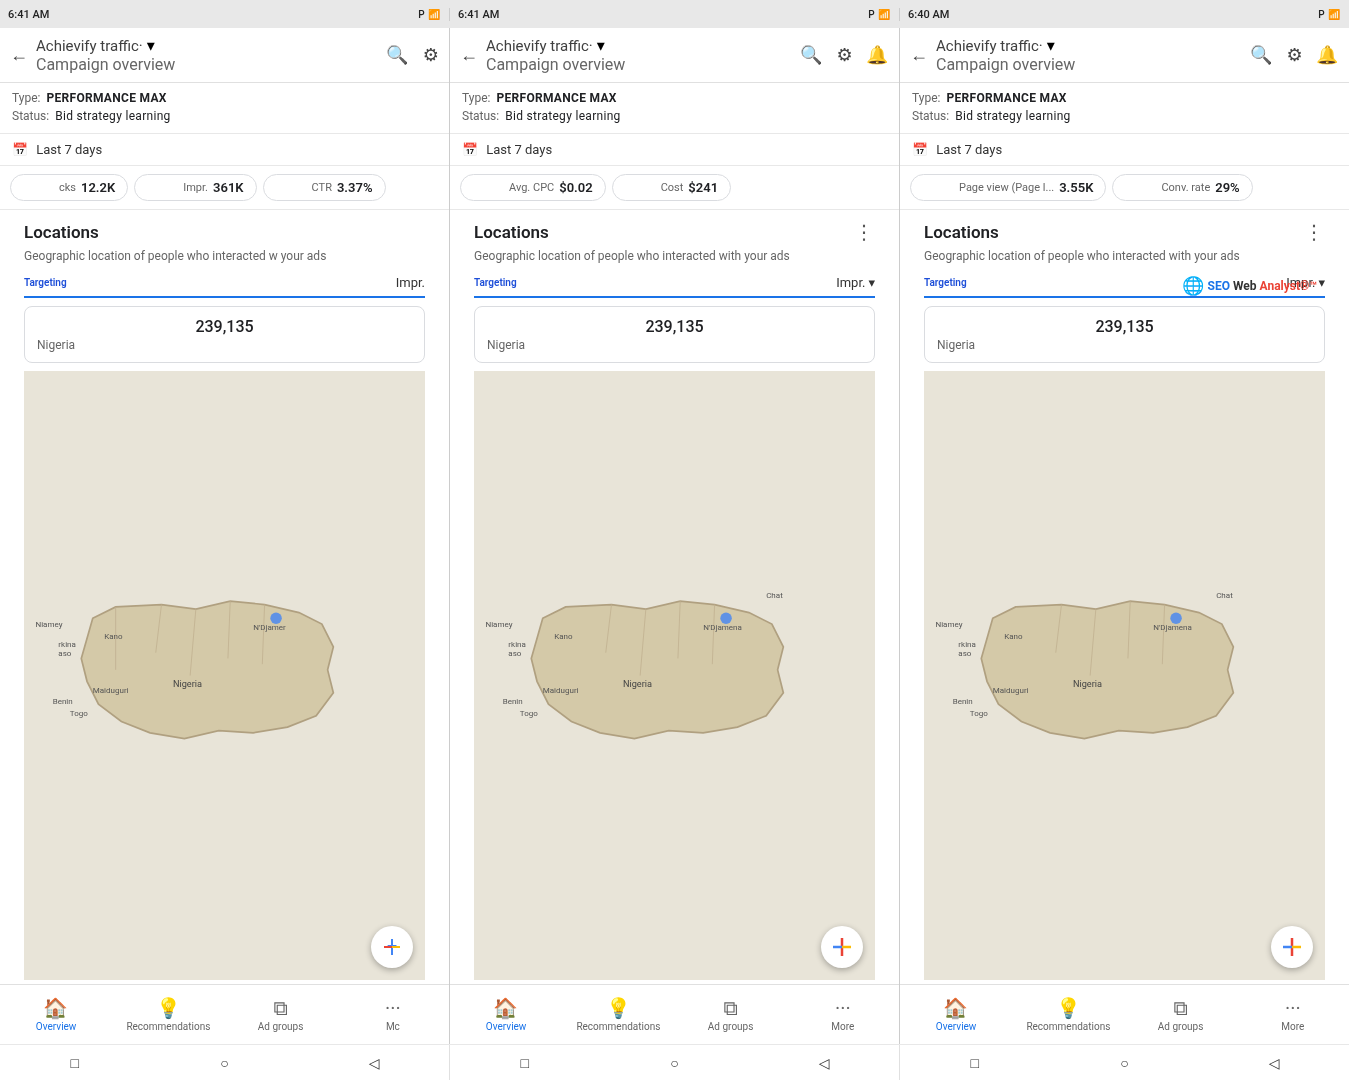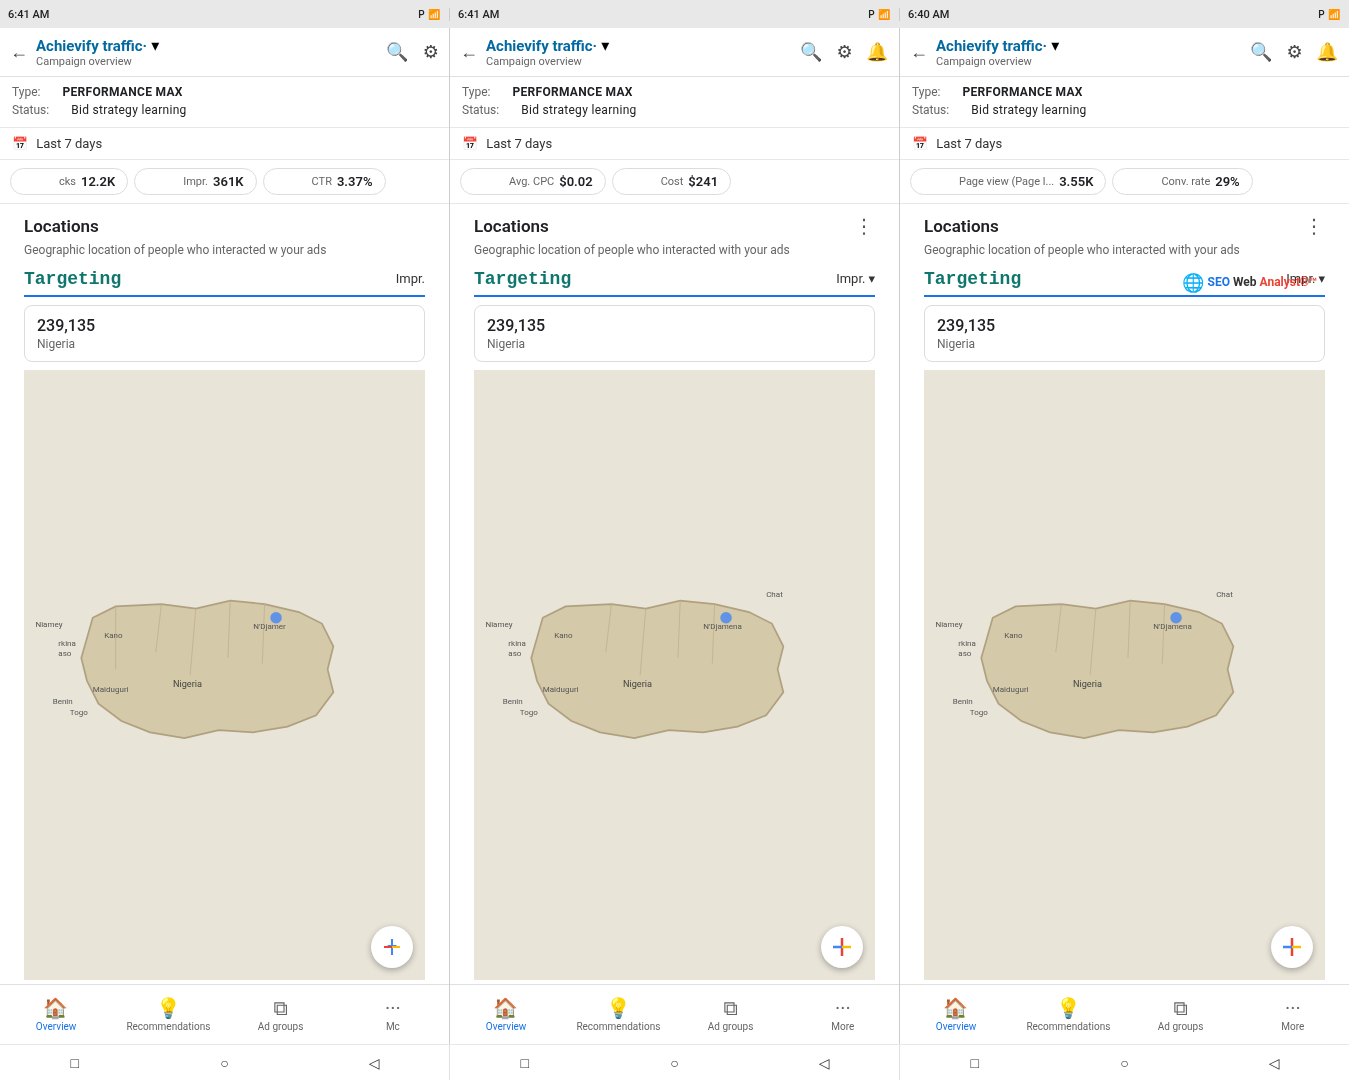--- a/index.html
+++ b/index.html
@@ -74,26 +74,26 @@
     }
 
     .header-campaign-row {
       display: flex;
       align-items: center;
       gap: 4px;
     }
 
     .header-campaign-name {
       font-size: 15px;
-      font-weight: 700;
-      color: #0369a1;
+      font-weight: 400;
+      color: #404040;
     }
 
     .header-subtitle {
-      font-size: 11px;
+      font-size: 16px;
       color: #666;
     }
 
     .header-icons {
       display: flex;
       align-items: center;
       gap: 14px;
     }
 
     .icon-btn {
@@ -108,21 +108,21 @@
 
     
     .campaign-info {
       padding: 8px 12px 6px;
       border-bottom: 1px solid #e8e8e8;
     }
 
     .campaign-info-row {
       display: flex;
       align-items: center;
-      gap: 22px;
+      gap: 6px;
       margin-bottom: 4px;
     }
 
     .info-label {
       font-size: 12px;
       color: #666;
     }
 
     .info-value {
       font-size: 12px;
@@ -211,24 +211,23 @@
     .table-header {
       display: flex;
       justify-content: space-between;
       align-items: center;
       border-bottom: 2.5px solid #1a73e8;
       padding-bottom: 6px;
       margin-bottom: 8px;
     }
 
     .table-header-targeting {
-      font-size: 18px;
+      font-size: 10px;
       font-weight: 600;
-      color: #0f766e;
-      font-family: Liberation Mono, monospace;
+      color: #1d4ed8;
     }
 
     .table-header-impr {
       font-size: 13px;
       color: #333;
       display: flex;
       align-items: center;
       gap: 3px;
     }
 
@@ -237,20 +236,21 @@
       border: 1.5px solid #dadce0;
       border-radius: 8px;
       padding: 10px 12px;
       margin-bottom: 8px;
     }
 
     .location-value {
       font-size: 16px;
       font-weight: 500;
       color: #202124;
+      text-align: center;
     }
 
     .location-name {
       font-size: 12px;
       color: #666;
       margin-top: 2px;
     }
 
     
     .map-area {

